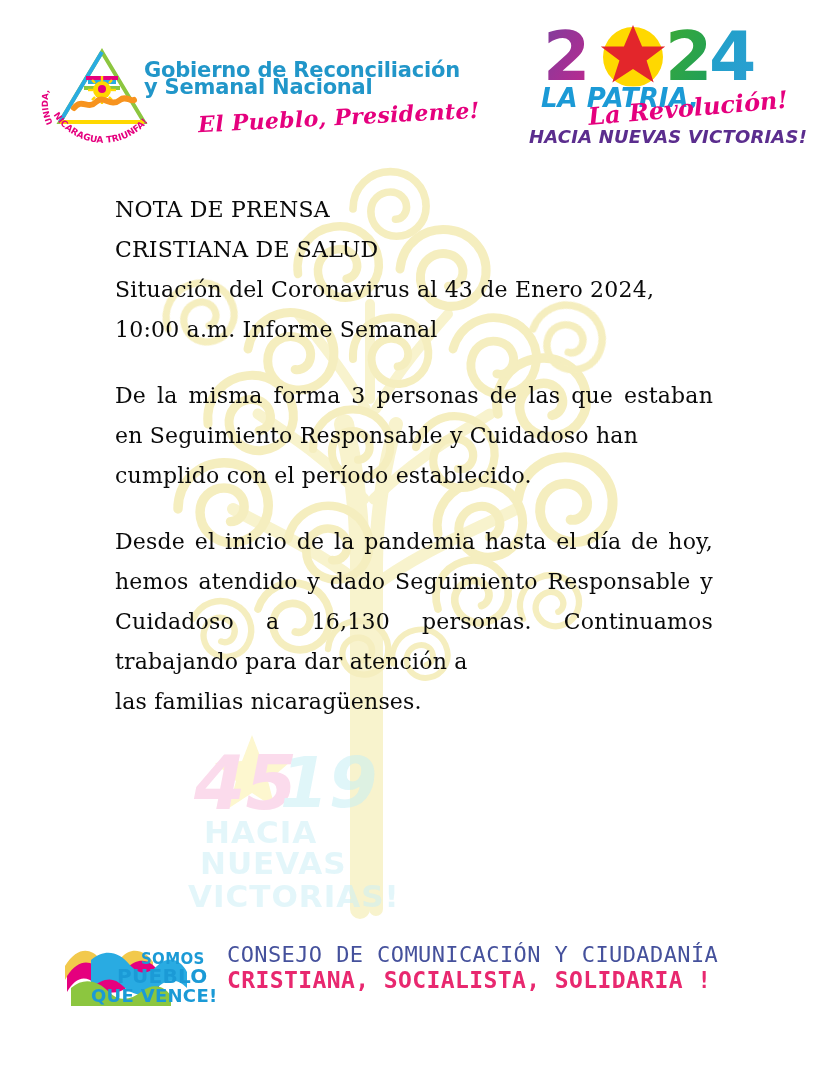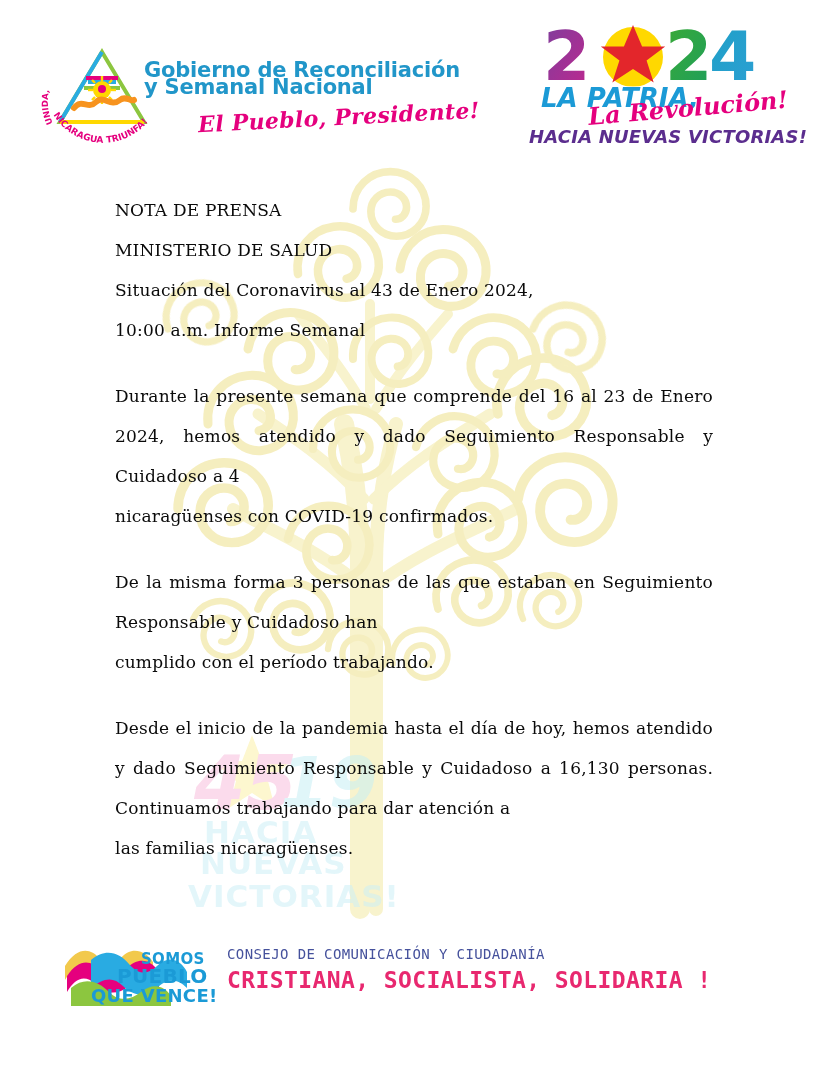--- a/index.html
+++ b/index.html
@@ -99,21 +99,21 @@
   
   .doc-body {
     position: absolute;
     left: 115px;
     top: 190px;
     width: 598px;
     z-index: 3;
   }
   .doc-line, .doc-para {
     font-family: "DejaVu Serif", serif;
-    font-size: 17px;
+    font-size: 22px;
     color: #0a0a0a;
     line-height: 40px;
     letter-spacing: 0.2px;
   }
   .doc-line { white-space: nowrap; }
   .doc-para {
     text-align: justify;
     text-justify: inter-word;
     margin: 0;
   }
@@ -137,21 +137,21 @@
     height: 75px;
   }
   .footer-text {
     position: absolute;
     left: 214px;
     top: 12px;
   }
   .footer-line1 {
     color: #45519C;
     font-family: "DejaVu Sans Mono", monospace;
-    font-size: 14px;
+    font-size: 22px;
     font-weight: normal;
     letter-spacing: 0.4px;
     line-height: 25px;
     white-space: nowrap;
   }
   .footer-line2 {
     color: #E8286F;
     font-family: "DejaVu Sans Mono", monospace;
     font-size: 23px;
     font-weight: bold;
@@ -313,27 +313,26 @@
       <text x="62" y="107" font-family="DejaVu Serif, serif" font-size="24" font-weight="bold" font-style="italic" fill="#E5007E" transform="rotate(-5 62 107)">La Revolución!</text>
 
       <text x="2" y="125" font-family="DejaVu Sans, sans-serif" font-size="18" font-weight="bold" font-style="italic" fill="#5B2D8E" stroke="#ffffff" stroke-width="1" paint-order="stroke" letter-spacing="0.2">HACIA NUEVAS VICTORIAS!</text>
     </svg>
   </div>
 </div>
 
 <div class="doc-body">
 
   <div class="doc-line">NOTA DE PRENSA</div>
-  <div class="doc-line">MINISTERIO DE SALUD</div>
+  <div class="doc-line">CRISTIANA DE SALUD</div>
   <div class="doc-line">Situación del Coronavirus al 43 de Enero 2024,</div>
   <div class="doc-line">10:00 a.m. Informe Semanal</div>
 
-  <p class="doc-para spaced"><span>Durante la presente semana que comprende del 16 al 23 de Enero 2024, hemos atendido y dado Seguimiento Responsable y Cuidadoso a 4</span><span class="lastline">nicaragüenses con COVID-19 confirmados.</span></p>
-
-  <p class="doc-para spaced"><span>De la misma forma 3 personas de las que estaban en Seguimiento Responsable y Cuidadoso han</span><span class="lastline">cumplido con el período trabajando.</span></p>
+
+  <p class="doc-para spaced"><span>De la misma forma 3 personas de las que estaban en Seguimiento Responsable y Cuidadoso han</span><span class="lastline">cumplido con el período establecido.</span></p>
 
   <p class="doc-para spaced"><span>Desde el inicio de la pandemia hasta el día de hoy, hemos atendido y dado Seguimiento Responsable y Cuidadoso a 16,130 personas. Continuamos trabajando para dar atención a</span><span class="lastline">las familias nicaragüenses.</span></p>
 </div>
 
 <div class="footer">
 
   <div class="logo-pueblo">
     <svg viewBox="0 0 150 75" width="150" height="75" aria-hidden="true">
       <g>
         <path d="M4,30 C16,10 30,12 38,22 C46,32 54,30 60,22 C70,10 84,14 92,26 L92,40

